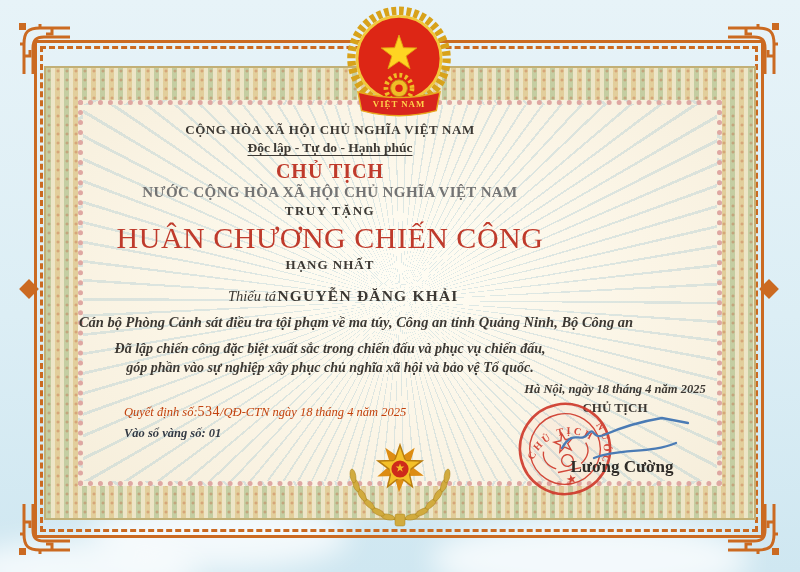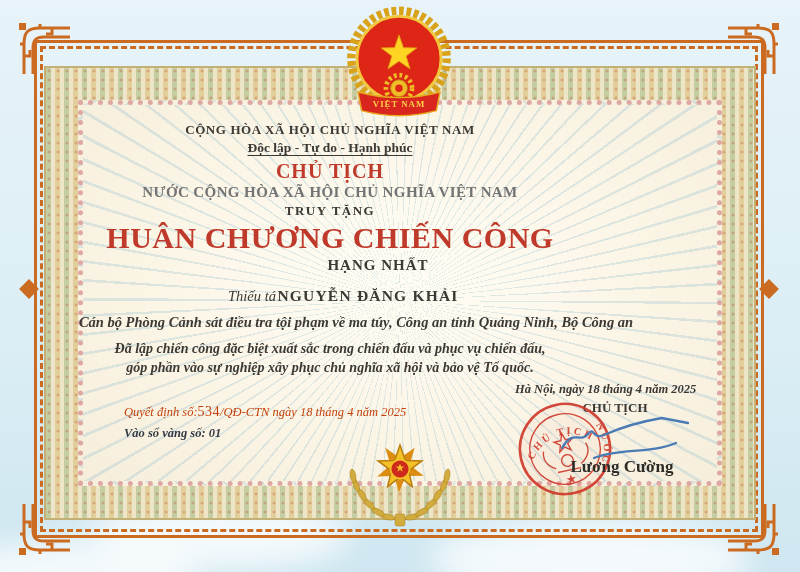--- a/index.html
+++ b/index.html
@@ -53,31 +53,31 @@
   }
 
   
   .tline{position:absolute;left:0;width:660px;text-align:center;color:#3c3833;}
   .t-republic{top:122px;font-size:13px;font-weight:bold;letter-spacing:.6px;}
   .t-motto{top:140px;font-size:13.5px;font-weight:bold;}
   .t-motto span{text-decoration:underline;text-underline-offset:3px;}
   .t-issuer{top:160px;font-size:20px;font-weight:bold;color:#bf3a2b;letter-spacing:1px;}
   .t-issuer-sub{top:184px;font-size:15px;font-weight:bold;color:#737373;letter-spacing:.4px;}
   .t-action{top:203px;font-size:13px;font-weight:bold;letter-spacing:1.5px;}
-  .t-award{top:221px;font-size:30px;font-weight:bold;color:#bf3a2b;letter-spacing:.5px;}
-  .t-class{top:257px;font-size:15px;font-weight:bold;letter-spacing:1px;margin-left:48px;}
+  .t-award{top:221px;font-size:30px;font-weight:normal;color:#bf3a2b;letter-spacing:.5px;}
+  .t-class{top:257px;font-size:13px;font-weight:bold;letter-spacing:1px;}
   .t-rank{position:absolute;left:228px;top:288px;font-size:14.5px;font-style:italic;color:#3c3833;}
   .t-name{top:287px;font-size:15.5px;font-weight:bold;letter-spacing:1.2px;padding-left:38px;}
   .t-unit{top:314px;font-size:14.5px;font-weight:bold;font-style:italic;padding-left:26px;}
   .t-cit1{top:341px;font-size:14px;font-weight:bold;font-style:italic;}
   .t-cit2{top:360px;font-size:14px;font-weight:bold;font-style:italic;}
   .t-decision{position:absolute;left:124px;top:404px;font-size:12.5px;font-style:italic;font-weight:normal;color:#c2410c;}
   .t-decision .num{font-size:14px;font-style:normal;letter-spacing:.5px;}
   .t-registry{position:absolute;left:124px;top:426px;font-size:12.5px;font-style:italic;font-weight:bold;color:#333a45;}
-  .t-placedate{position:absolute;left:515px;top:382px;width:200px;font-size:12.5px;font-style:italic;font-weight:bold;color:#3c3833;}
+  .t-placedate{position:absolute;left:515px;top:382px;width:200px;text-align:center;font-size:12.5px;font-style:italic;font-weight:bold;color:#3c3833;}
   .t-signtitle{position:absolute;left:540px;top:400px;width:150px;text-align:center;font-size:13px;font-weight:bold;color:#3c3833;}
   .t-signer{position:absolute;left:537px;top:457px;width:170px;text-align:center;font-size:17px;font-weight:bold;color:#2e2b27;z-index:6;}
 
   .emblem-top{position:absolute;left:343px;top:4px;width:112px;height:120px;z-index:7;}
   .medal-bottom{position:absolute;left:340px;top:438px;width:120px;height:100px;z-index:7;}
   .seal{position:absolute;left:516px;top:400px;width:98px;height:98px;z-index:4;transform:rotate(-12deg);opacity:.92;}
   .signature{position:absolute;left:558px;top:408px;width:136px;height:60px;z-index:5;}
 </style>
 </head>
 <body>

